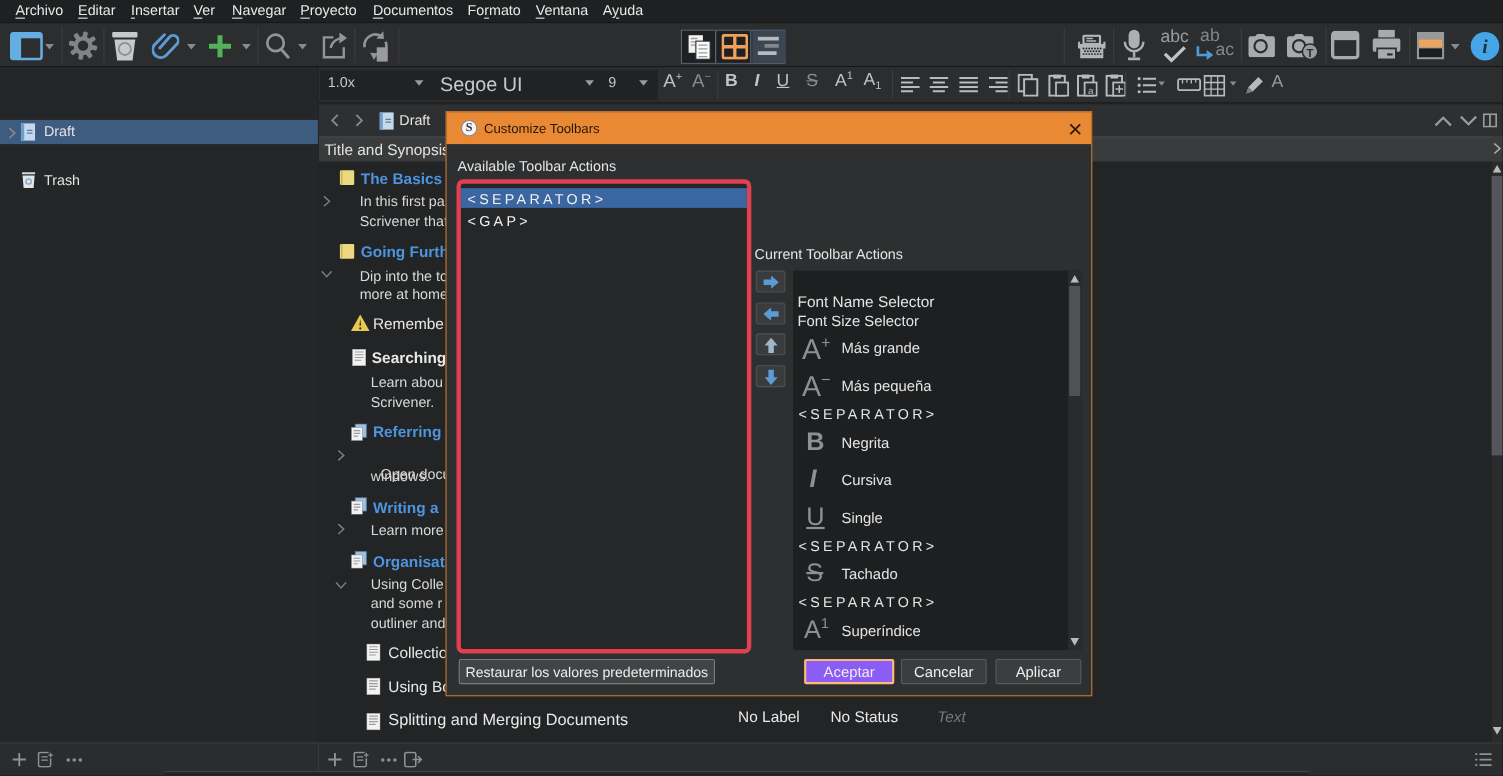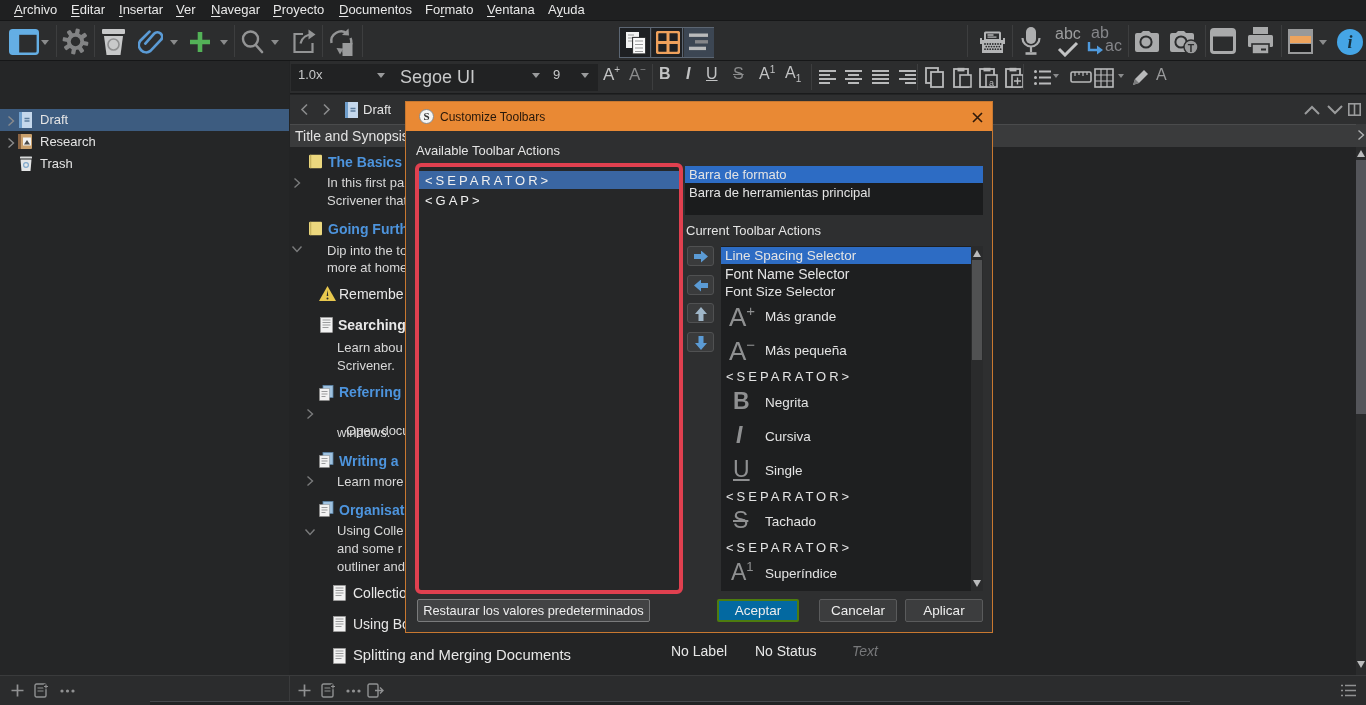--- a/index.html
+++ b/index.html
@@ -257,32 +257,20 @@
       <svg class="chev abs" style="left:7px;top:6px;" width="8" height="11" viewBox="0 0 8 11">
           <path d="M1.5 1 L6.5 5.5 L1.5 10" fill="none" stroke="#8a8b8c" stroke-width="1.4"></path>
         </svg>
       <svg class="abs" style="left:19px;top:3px;" width="13" height="16" viewBox="0 0 13 16">
         <rect x="0" y="0" width="13" height="16" fill="#c5d8ec"></rect>
         <rect x="0" y="0" width="3" height="16" fill="#6f9ecb"></rect>
         <path d="M5.5 6.5h5M5.5 9h5" stroke="#5c7c9c" stroke-width="1.3"></path>
       </svg>
       <span class="txt">Draft</span>
     </div>
-    <div class="brow" style="top:70px;">
-      <svg class="chev abs" style="left:7px;top:6px;" width="8" height="11" viewBox="0 0 8 11">
-          <path d="M1.5 1 L6.5 5.5 L1.5 10" fill="none" stroke="#8a8b8c" stroke-width="1.4"></path>
-        </svg>
-      <svg class="abs" style="left:18px;top:3px;" width="16" height="15" viewBox="0 0 16 15">
-        <rect x="0" y="0" width="14" height="15" rx="1" fill="#c9a06c"></rect>
-        <rect x="0" y="0" width="3" height="15" fill="#8a6444"></rect>
-        <rect x="5" y="3.5" width="8" height="8" fill="#f2f2f2"></rect>
-        <path d="M6 10.5 L9 6 L12 10.5 Z" fill="#4a4a4a"></path>
-      </svg>
-      <span class="txt">Research</span>
-    </div>
     <div class="brow" style="top:92px;">
       <svg class="abs" style="left:19px;top:3px;" width="14" height="15" viewBox="0 0 14 15">
         <rect x="1" y="0.5" width="12" height="2" rx="0.5" fill="#d8d9da"></rect>
         <path d="M1.5 3.5 L12.5 3.5 L11.5 15 L2.5 15 Z" fill="#e4e5e6"></path>
         <circle cx="7" cy="9" r="2.4" fill="none" stroke="#7fa8cc" stroke-width="1.2"></circle>
       </svg>
       <span class="txt">Trash</span>
     </div>
   </div>
   <div id="fmtbar">
@@ -541,26 +529,20 @@
         <path d="M1 1 L10 10 M10 1 L1 10" stroke="#30190a" stroke-width="1.6"></path>
       </svg>
     </div>
     <div class="dlabel" style="left:10px;top:41px;">Available Toolbar Actions</div>
     <div id="redbox">
       <div class="abs" style="left:0;top:4px;width:260px;height:18px;background:#3a66a2;color:#f0f0f0;font-size:13px;">
           <span style="position:absolute;left:6px;top:2px;letter-spacing:3px;">&lt;SEPARATOR&gt;</span>
         </div>
       <div class="abs" style="left:6px;top:26px;color:#f0f0f0;font-size:13px;letter-spacing:3px;">&lt;GAP&gt;</div>
     </div>
-    <div id="rlist">
-      <div class="abs" style="left:0;top:0;width:298px;height:17px;background:#2d6cc4;">
-          <span style="position:absolute;left:4px;top:1px;">Barra de formato</span>
-        </div>
-      <div class="abs" style="left:4px;top:19px;">Barra de herramientas principal</div>
-    </div>
     <div class="dlabel" style="left:280px;top:121px;">Current Toolbar Actions</div>
 
     <div class="abtn" style="top:144px;">
       <svg class="abs" style="left:6px;top:4px;" width="14" height="12" viewBox="0 0 14 12">
           <path d="M0 3.5 H7 V0 L14 6 L7 12 V8.5 H0 Z" fill="#5b9bd5" transform="translate(0,-0.5)"></path>
         </svg>
     </div>
     <div class="abtn" style="top:173px;">
       <svg class="abs" style="left:6px;top:4px;" width="14" height="12" viewBox="0 0 14 12">
           <path d="M14 3.5 H7 V0 L0 6 L7 12 V8.5 H14 Z" fill="#5b9bd5" transform="translate(0,-0.5)"></path>
@@ -570,23 +552,20 @@
       <svg class="abs" style="left:7px;top:3px;" width="12" height="14" viewBox="0 0 12 14">
           <path d="M3.5 14 V7 H0 L6 0 L12 7 H8.5 V14 Z" fill="#9fb6c8"></path>
         </svg>
     </div>
     <div class="abtn" style="top:230px;">
       <svg class="abs" style="left:7px;top:3px;" width="12" height="14" viewBox="0 0 12 14">
           <path d="M3.5 0 V7 H0 L6 14 L12 7 H8.5 V0 Z" fill="#5b9bd5"></path>
         </svg>
     </div>
     <div id="clist">
-      <div class="abs" style="left:0;top:1px;width:250px;height:17px;background:#2d6cc4;">
-          <span style="position:absolute;left:4px;top:1px;font-size:13.5px;">Line Spacing Selector</span>
-        </div>
       <div class="abs" style="left:4px;top:20px;font-size:14px;">Font Name Selector</div>
       <div class="abs" style="left:4px;top:38px;font-size:13.5px;">Font Size Selector</div>
       <div class="abs" style="left:8px;top:56px;color:#8f9091;font-size:26px;">A<sup style="font-size:15px;">+</sup></div>
       <div class="abs" style="left:44px;top:63px;font-size:13.5px;">Más grande</div>
       <div class="abs" style="left:8px;top:90px;color:#8f9091;font-size:26px;">A<sup style="font-size:15px;">−</sup></div>
       <div class="abs" style="left:44px;top:97px;font-size:13.5px;">Más pequeña</div>
       <div class="abs" style="left:5px;top:123px;font-size:13px;letter-spacing:3px;">&lt;SEPARATOR&gt;</div>
       <div class="abs" style="left:12px;top:142px;color:#8f9091;font-size:23px;font-weight:bold;">B</div>
       <div class="abs" style="left:44px;top:149px;font-size:13.5px;">Negrita</div>
       <div class="abs" style="left:15px;top:176px;color:#8f9091;font-size:23px;font-style:italic;font-weight:bold;">I</div>
@@ -605,18 +584,18 @@
             <path d="M4 0 L8 7 L0 7 Z" fill="#babbbc"></path>
           </svg>
         <div class="abs" style="left:1px;top:14px;width:10px;height:100px;background:#505152;"></div>
         <svg class="abs" style="left:2px;top:334px;" width="8" height="7" viewBox="0 0 8 7">
             <path d="M4 7 L8 0 L0 0 Z" fill="#babbbc"></path>
           </svg>
       </div>
     </div>
 
     <div class="dbtn" style="left:11px;top:497px;width:233px;background:#424344;border-color:#7a7b7c;white-space:nowrap;font-size:12.8px;"><span style="position:relative;top:3px;">Restaurar los valores predeterminados</span></div>
-    <div class="dbtn" style="left:311px;top:497px;width:82px;border:2px solid #4d7c0f;background:#0369a1;"><span style="position:relative;top:2px;">Aceptar</span></div>
+    <div class="dbtn" style="left:325px;top:497px;width:82px;border:2px solid #fdba74;background:#8b5cf6;"><span style="position:relative;top:2px;">Aceptar</span></div>
     <div class="dbtn" style="left:413px;top:497px;width:78px;"><span style="position:relative;top:3px;">Cancelar</span></div>
     <div class="dbtn" style="left:499px;top:497px;width:78px;"><span style="position:relative;top:3px;">Aplicar</span></div>
   </div>
   <div class="abs" style="left:150px;top:701px;width:1040px;height:4px;border-top:1px solid #47484c;background:#222324;"></div>
 </div>
 
 </body></html>

